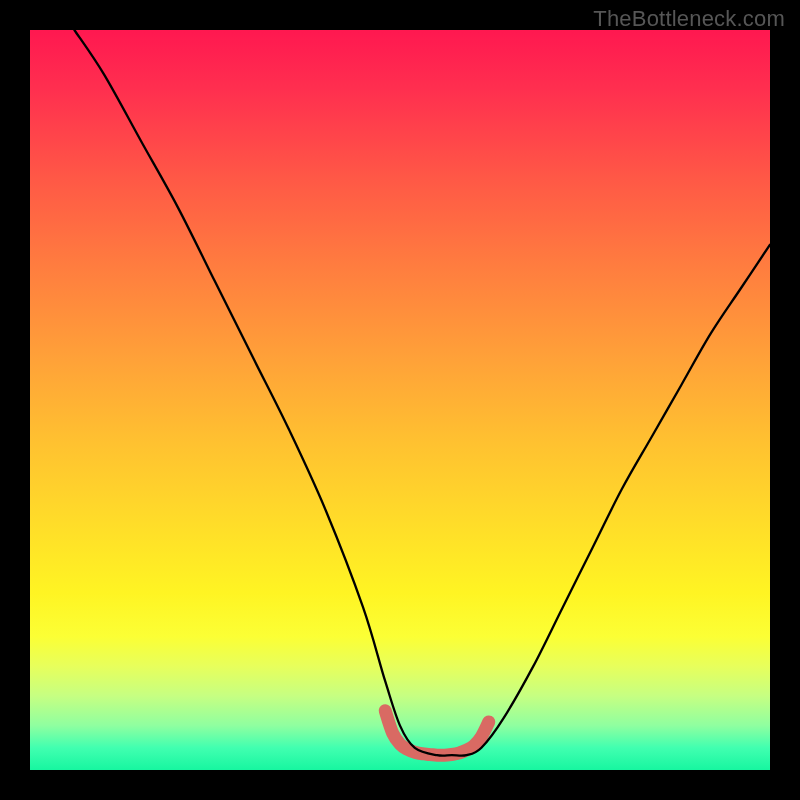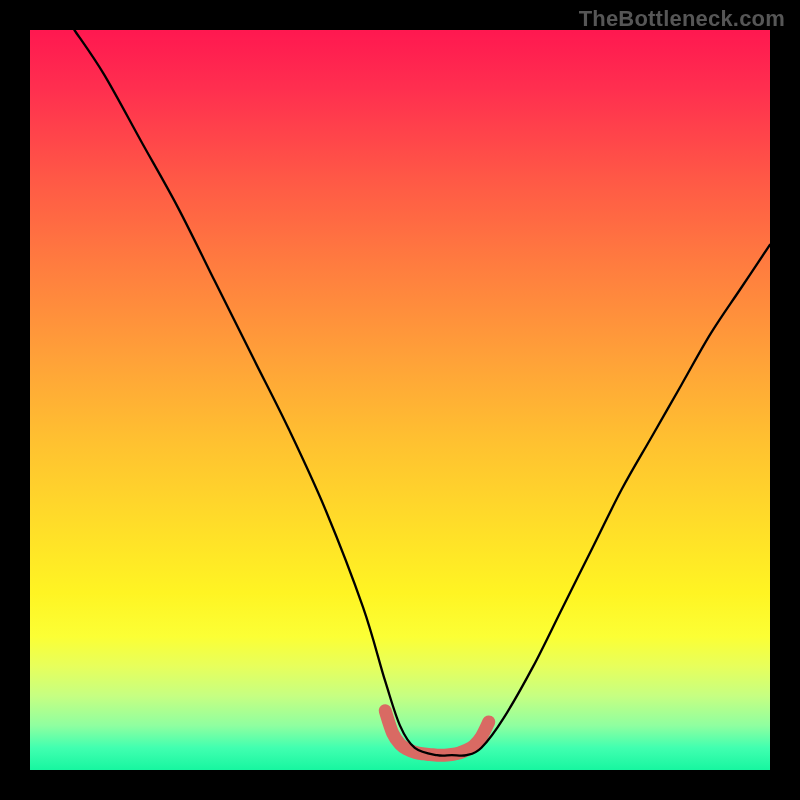--- a/index.html
+++ b/index.html
@@ -16,21 +16,21 @@
     top: 0; left: 0;
     width: 800px; height: 800px;
     background: #000;
   }
   .watermark {
     position: absolute;
     top: 6px;
     right: 15px;
     color: #565656;
     font-size: 22px;
-    font-weight: 700;
+    font-weight: 400;
     letter-spacing: 0.2px;
     z-index: 20;
     user-select: none;
   }
   .plot-area {
     position: absolute;
     left: 30px;
     top: 30px;
     width: 740px;
     height: 740px;

